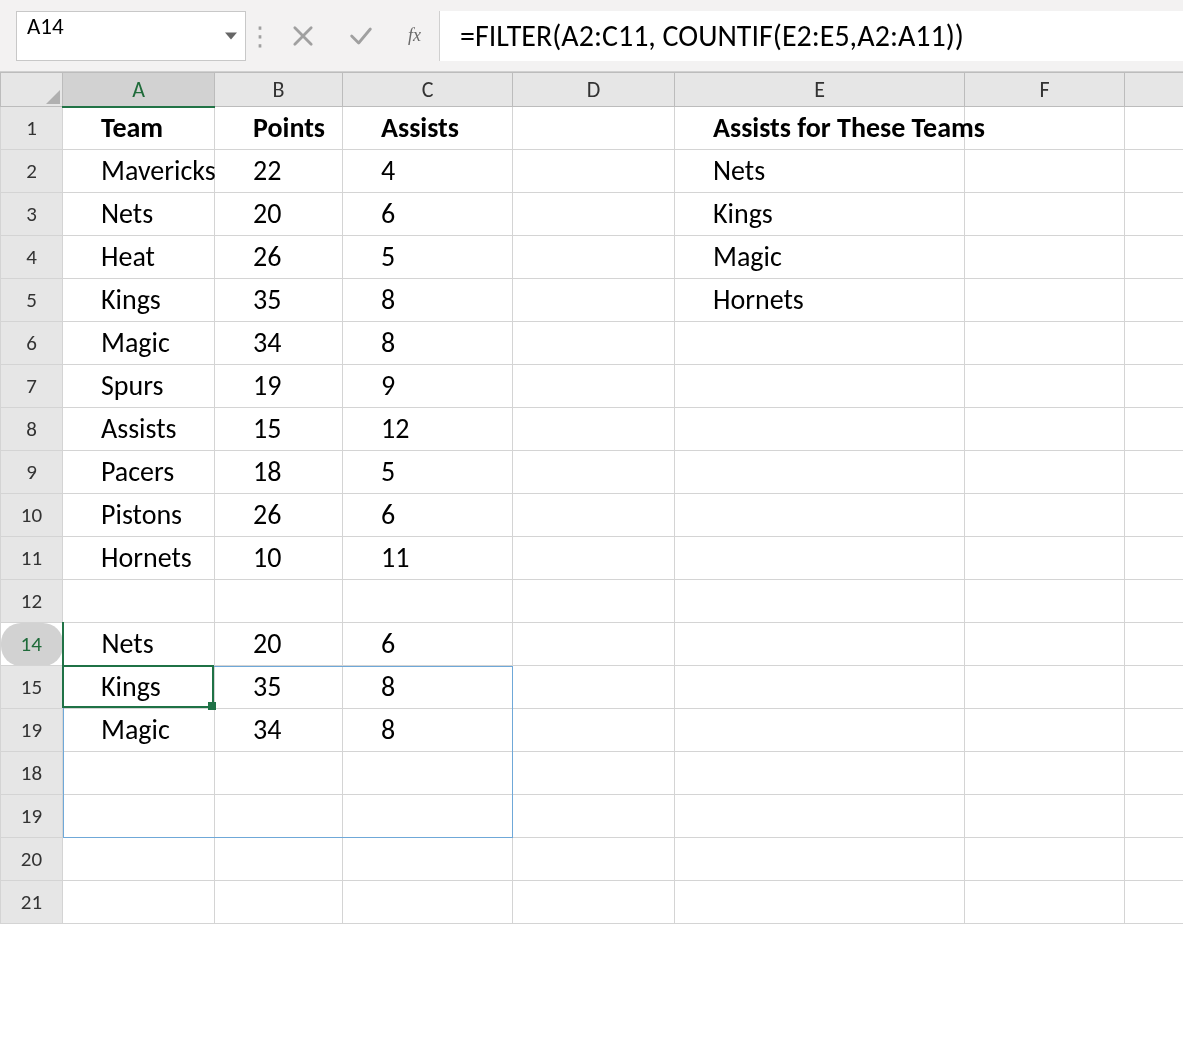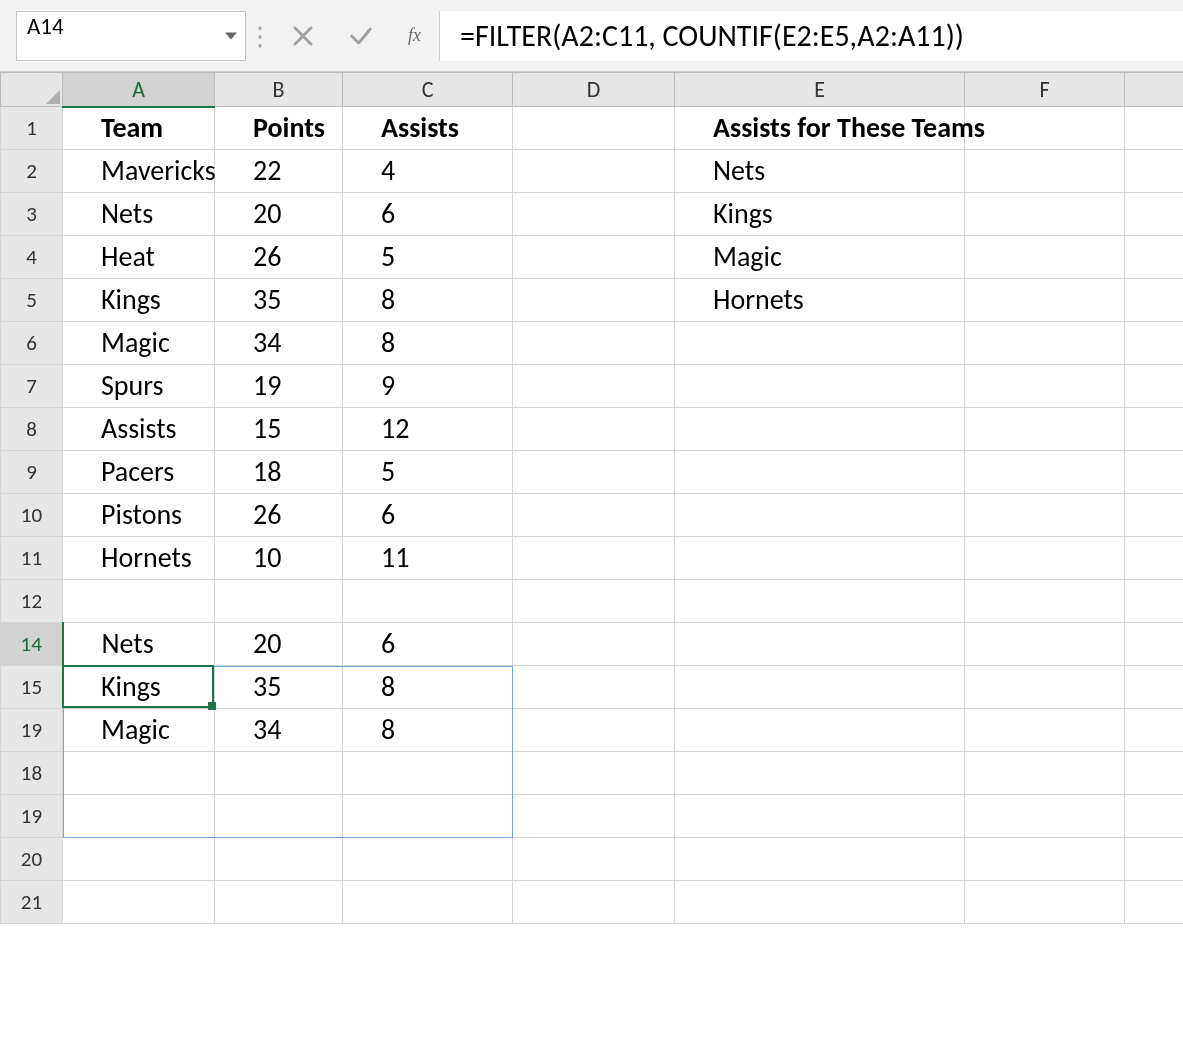--- a/index.html
+++ b/index.html
@@ -148,20 +148,21 @@
     background: #e6e6e6;
     text-align: center;
     font-size: 21px;
     color: #333;
     border-color:#bcbcbc;
   }
   th.rowhdr.active {
     background:#d2d2d2;
     color:#1f6b3a;
     border-right:2px solid #217346;
+    border-radius:20px;
   }
   
   td .cell {
     padding: 4px 8px 4px 8px;
     font-size: 28px;
     line-height: 1.1;
     white-space: nowrap;
     overflow: visible;
     position: relative;
     z-index:1;

